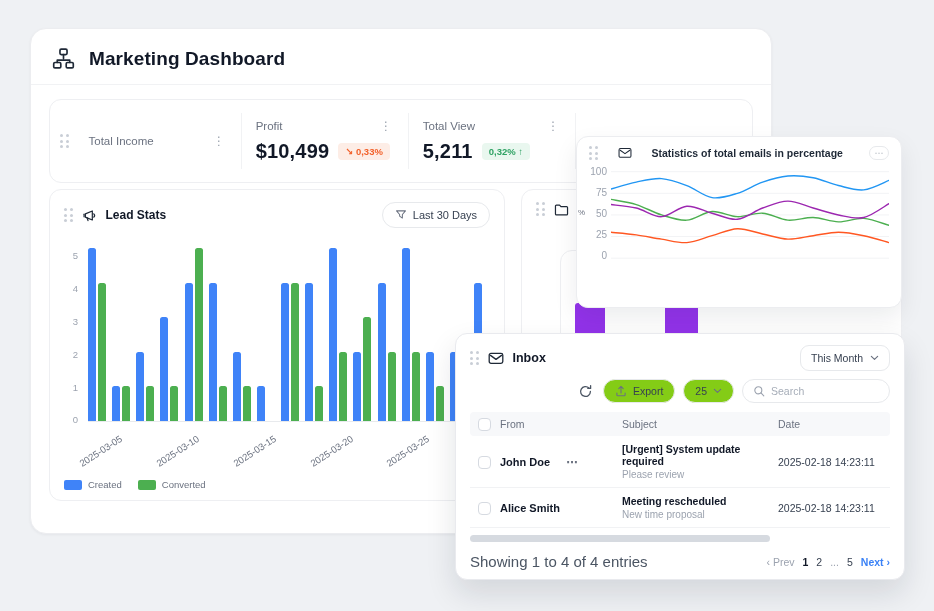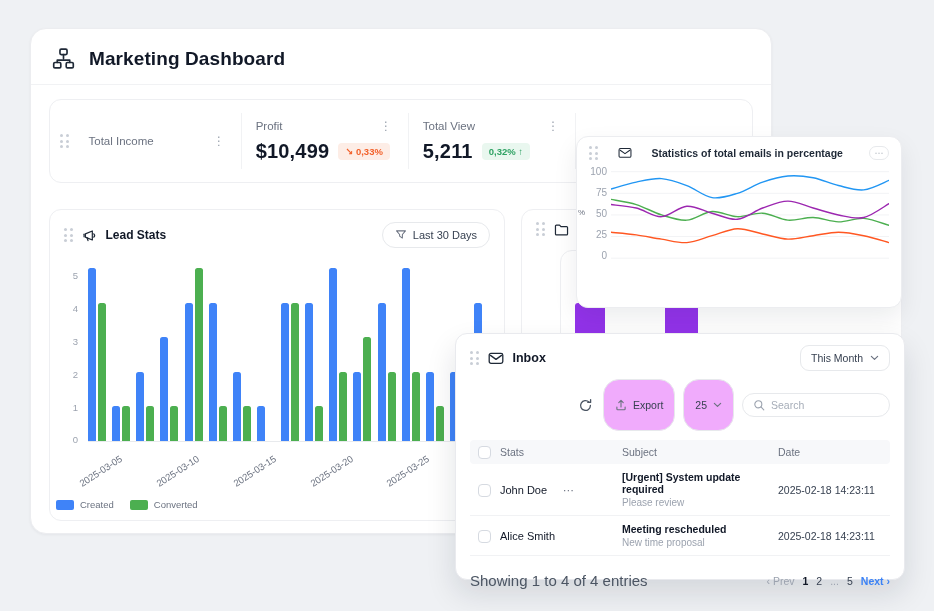--- a/index.html
+++ b/index.html
@@ -25,41 +25,41 @@
   .stat+.stat{border-left:1px solid #F1F2F4}
   .stat-top{display:flex;align-items:center;justify-content:space-between;gap:20px}
   .stat-label{font-size:11.5px;color:#6B7280;white-space:nowrap}
   .kebab{border:none;background:none;color:#9CA3AF;font-size:12px;line-height:1;cursor:pointer;padding:0 2px}
   .stat-val{display:flex;align-items:center;gap:9px}
   .stat-val b{font-size:20px;font-weight:700;letter-spacing:.2px;white-space:nowrap}
   .badge{font-size:9.5px;font-weight:700;padding:3px 7px;border-radius:4px;white-space:nowrap}
   .badge.up{background:#E9F7EF;color:#2EA263}
   .badge.down{background:#FDEDE6;color:#F2602A}
 
-  .panels{position:relative;margin:26px 18px 0;height:232px}
+  .panels{position:relative;margin:6px 18px 0;height:232px}
   .panel{position:absolute;top:0;height:312px;background:#fff;border:1px solid #EEEFF2;border-radius:12px}
   .panel.lead{left:0;width:456px;display:flex;flex-direction:column;overflow:hidden}
   .panel.folder{left:472px;right:0}
   .p-head{display:flex;align-items:center;gap:9px;padding:12px 14px;flex:none}
   .p-title{font-size:12px;font-weight:700;white-space:nowrap}
   .filter-btn{margin-left:auto;display:flex;align-items:center;gap:6px;border:1px solid #E7E9EC;background:#fff;
     border-radius:16px;padding:6px 12px;font-size:11px;color:#374151;cursor:pointer;white-space:nowrap}
 
   
   .ls-chart{flex:1;position:relative}
   .ls-yaxis{position:absolute;left:8px;top:8px;bottom:78px;width:20px;display:flex;flex-direction:column;justify-content:space-between}
   .ls-yaxis span{font-size:9.5px;color:#9CA3AF;text-align:right;line-height:1;transform:translateY(3px)}
   .ls-plot{position:absolute;left:38px;right:12px;top:8px;bottom:78px;border-bottom:1px solid #E8EAED;
     display:flex;align-items:flex-end;justify-content:space-between}
   .bgroup{display:flex;align-items:flex-end;gap:2px;height:100%}
   .bar{width:8px;border-radius:2.5px 2.5px 0 0}
   .ls-xaxis{position:absolute;left:38px;right:12px;top:calc(100% - 74px);height:36px}
   .ls-xaxis span{position:absolute;top:7px;font-size:9.5px;color:#6B7280;white-space:nowrap;
     transform:translateX(-100%) rotate(-33deg);transform-origin:100% 0}
-  .ls-legend{position:absolute;left:6px;bottom:10px;display:flex;gap:16px;align-items:flex-start}
+  .ls-legend{position:absolute;left:14px;bottom:10px;display:flex;gap:16px;align-items:flex-start}
   .lg-item{display:flex;align-items:center;gap:6px;font-size:9.5px;color:#6B7280}
   .lg-sw{width:18px;height:10px;border-radius:2px}
 
   
   .behind-card{position:absolute;left:560px;top:250px;width:342px;height:100px;background:#fff;
     border:1px solid #EEEFF2;border-radius:12px;z-index:20;overflow:hidden}
   .pbar{position:absolute;border-radius:3px 3px 0 0}
   .pbar1{left:14px;top:52px;width:30px;height:48px}
   .pbar2{left:104px;top:44px;width:33px;height:56px}
 
@@ -82,33 +82,33 @@
 
   
   .inbox-card{position:absolute;left:455px;top:333px;width:450px;height:247px;z-index:40;background:#fff;
     border:1px solid #E9EAEE;border-radius:12px;box-shadow:0 14px 30px rgba(16,24,40,.12);display:flex;flex-direction:column}
   .ib-head{display:flex;align-items:center;gap:9px;padding:11px 14px 5px}
   .ib-title{font-size:12.5px;font-weight:700}
   .month-btn{margin-left:auto;display:flex;align-items:center;gap:7px;border:1px solid #E7E9EC;border-radius:9px;
     background:#fff;padding:6px 10px;font-size:10.5px;color:#374151;cursor:pointer}
   .ib-toolbar{display:flex;align-items:center;justify-content:flex-end;gap:8px;padding:3px 14px 9px}
   .icon-btn{border:none;background:none;color:#4B5563;cursor:pointer;display:flex;padding:2px}
-  .pill-btn{display:flex;align-items:center;gap:6px;border:1px solid #E7E9EC;border-radius:16px;background:#f0abfc;
-    padding:19px 11px;font-size:10.5px;color:#374151;cursor:pointer;white-space:nowrap}
+  .pill-btn{display:flex;align-items:center;gap:6px;border:1px solid #E7E9EC;border-radius:16px;background:#84cc16;
+    padding:5px 11px;font-size:10.5px;color:#374151;cursor:pointer;white-space:nowrap}
   .search-box{display:flex;align-items:center;gap:6px;border:1px solid #E7E9EC;border-radius:16px;
     padding:5px 10px;width:148px;color:#9CA3AF}
   .search-box input{border:none;outline:none;font-size:10.5px;width:100%;color:#374151;background:transparent}
   .search-box input::placeholder{color:#A6ADB8}
   .t-wrap{margin:0 14px}
   .t-head,.t-row{display:grid;grid-template-columns:30px 122px 1fr 112px;align-items:center}
   .t-head{background:#F7F8FA;border-radius:4px;height:24px;font-size:10.5px;color:#6B7280}
   .t-row{border-bottom:1px solid #F1F2F4;padding:7px 0}
   .cb{width:13px;height:13px;border:1.5px solid #D6DAE1;border-radius:4px;background:#fff;display:inline-block;
     margin-left:8px;cursor:pointer;vertical-align:middle}
-  .from-cell{display:flex;align-items:flex-end;gap:16px;font-size:11px;font-weight:400;color:#111827}
+  .from-cell{display:flex;align-items:flex-end;gap:16px;font-size:11px;font-weight:700;color:#111827}
   .row-menu{font-size:11px;color:#6B7280;cursor:pointer;line-height:1}
   .subj b{display:block;font-size:10.5px;font-weight:700;color:#111827}
   .subj span{display:block;font-size:10px;color:#9CA3AF;margin-top:2px}
   .t-date{font-size:10.5px;color:#374151}
   .hscroll{height:7px;background:#D6DAE0;border-radius:4px;width:300px;margin:7px 0 0 14px;cursor:pointer}
   .ib-foot{display:flex;align-items:center;justify-content:space-between;padding:9px 14px;margin-top:auto}
   .ib-summary{font-size:15px;color:#4B5563}
   .pager{display:flex;align-items:center;gap:8px;font-size:10.5px}
   .pg{cursor:pointer;color:#374151}
   .pg.prev{color:#9CA3AF}
@@ -439,21 +439,21 @@
             <path d="M9.3 9.3 12.6 12.6"></path>
           </svg>
         </span>
         <input type="text" placeholder="Search" style="">
       </div>
     </div>
 
     <div class="t-wrap">
       <div class="t-head">
         <div><span class="cb"></span></div>
-        <div>Stats</div>
+        <div>From</div>
         <div>Subject</div>
         <div>Date</div>
       </div>
       <div>
           <div class="t-row">
             <div><span class="cb"></span></div>
             <div class="from-cell">
               <span>John Doe</span>
               <span class="row-menu">⋯</span>
             </div>

